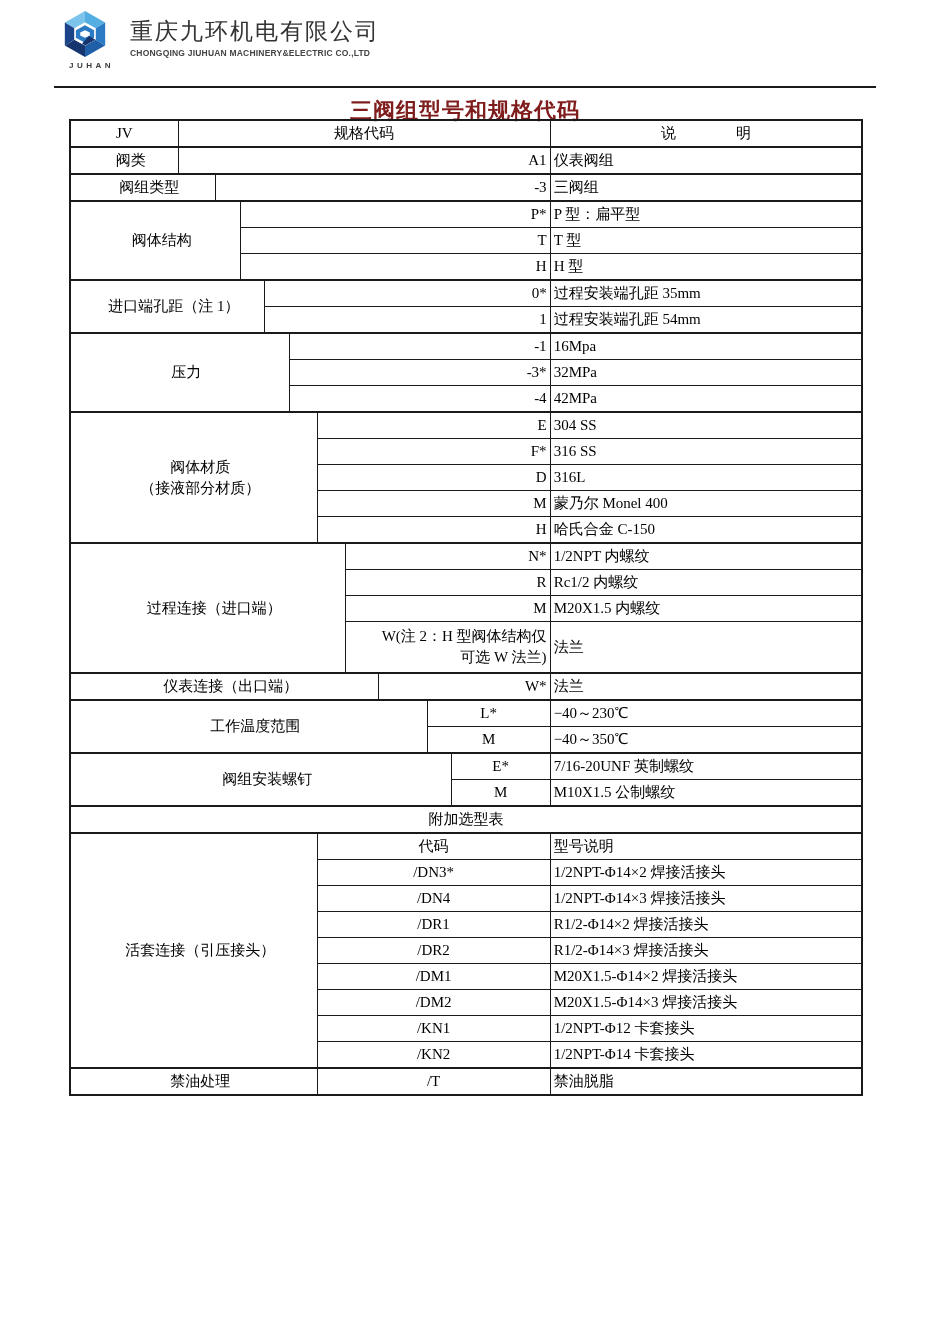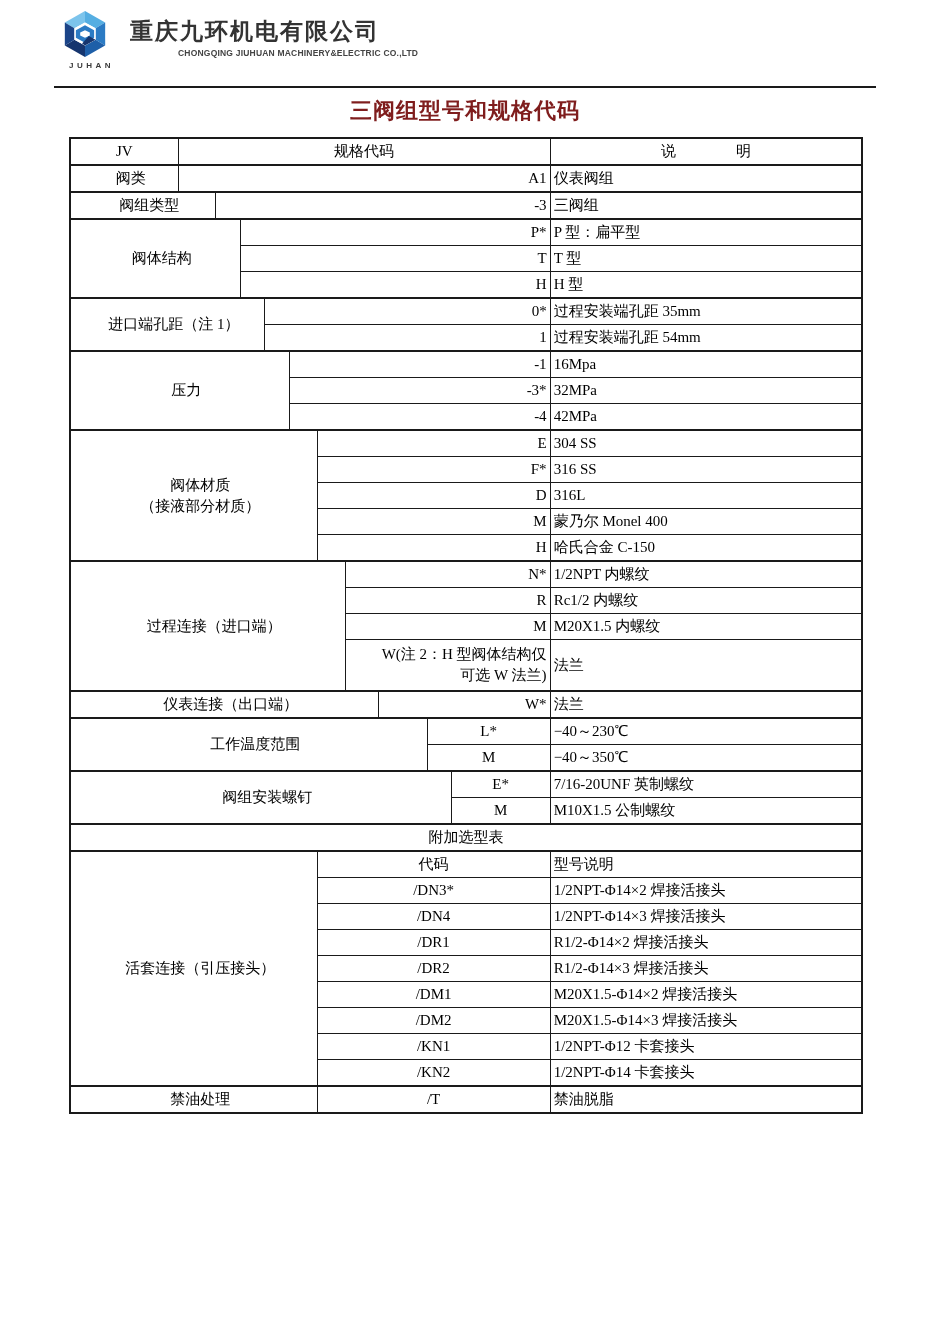--- a/index.html
+++ b/index.html
@@ -10,36 +10,36 @@
   
   .brand{position:absolute;left:56px;top:10px;display:flex;align-items:flex-start;}
   .logo-block{width:58px;text-align:right;}
   .logo-block svg{display:block;margin:0 auto;}
   .logo-text{
     font-family:"Liberation Sans", sans-serif;font-size:8px;font-weight:bold;
     letter-spacing:3.5px;color:#3a3a3a;margin-top:3px;padding-left:3px;
   }
   .company{margin-left:16px;padding-top:8px;}
   .company-cn{
-    font-family:"Liberation Sans", sans-serif;font-size:23px;font-weight:bold;
+    font-family:"Liberation Sans", sans-serif;font-size:23px;font-weight:normal;
     color:#333;letter-spacing:2px;line-height:26px;
   }
   .company-en{
     font-family:"Liberation Sans", sans-serif;font-size:8.5px;font-weight:bold;
-    color:#444;letter-spacing:0.2px;margin-top:4px;margin-left:48px;
+    color:#444;letter-spacing:0.2px;margin-top:4px;
   }
   .rule{position:absolute;left:54px;top:86px;width:822px;height:2px;background:#1a1a1a;}
   
   .doc-title{
     position:absolute;left:0;top:96px;width:100%;text-align:center;
     font-size:22px;font-weight:bold;letter-spacing:1px;color:#7f1d1d;
   }
   
   .spec-table{
-    position:absolute;left:69px;top:137px;width:792px;
+    position:absolute;left:69px;top:119px;width:792px;
     border-collapse:collapse;table-layout:fixed;
     font-size:15px;color:#000;
   }
   .spec-table td{
     border:1px solid #1a1a1a;height:25px;padding:0 3px;
     vertical-align:middle;overflow:hidden;line-height:21px;
   }
   .spec-table{border:2px solid #1a1a1a;}
   tr.sec td{border-top-width:2px;}
   td.c{text-align:center;}

